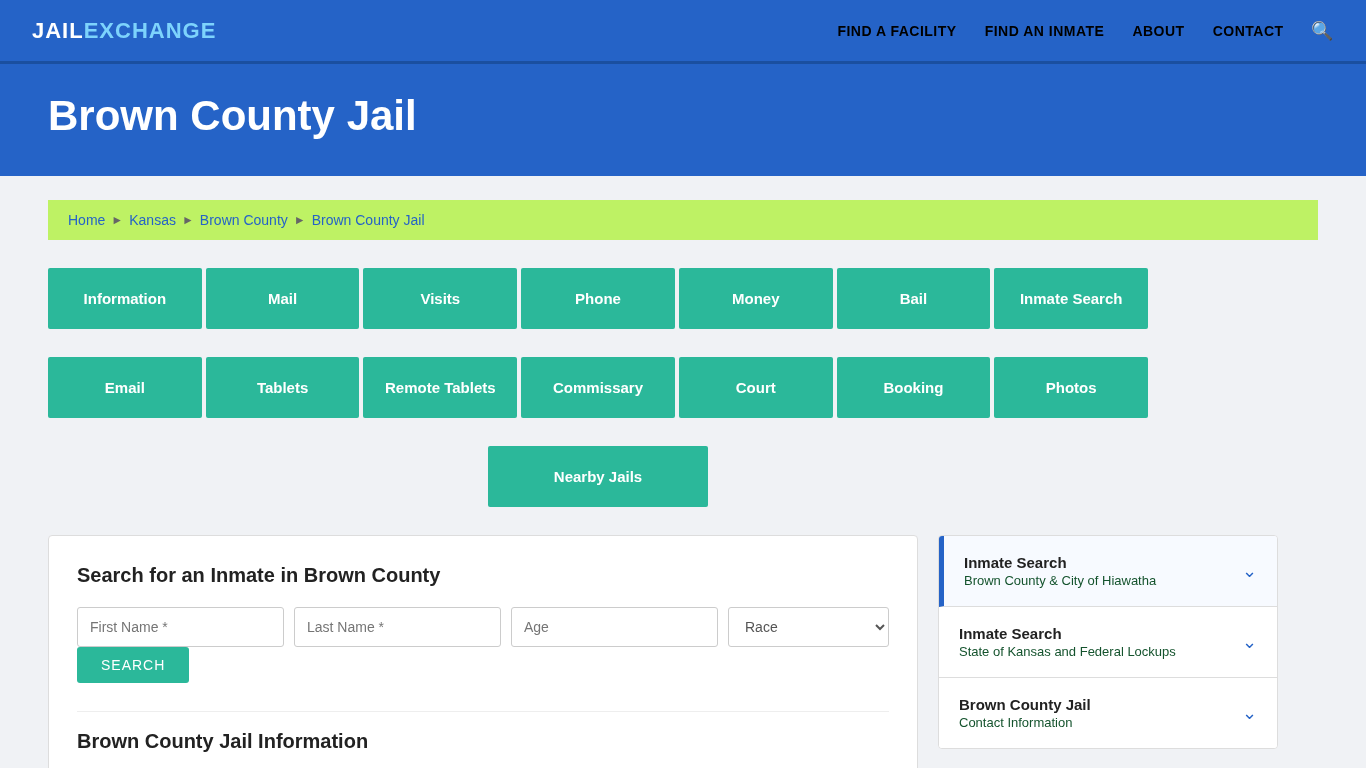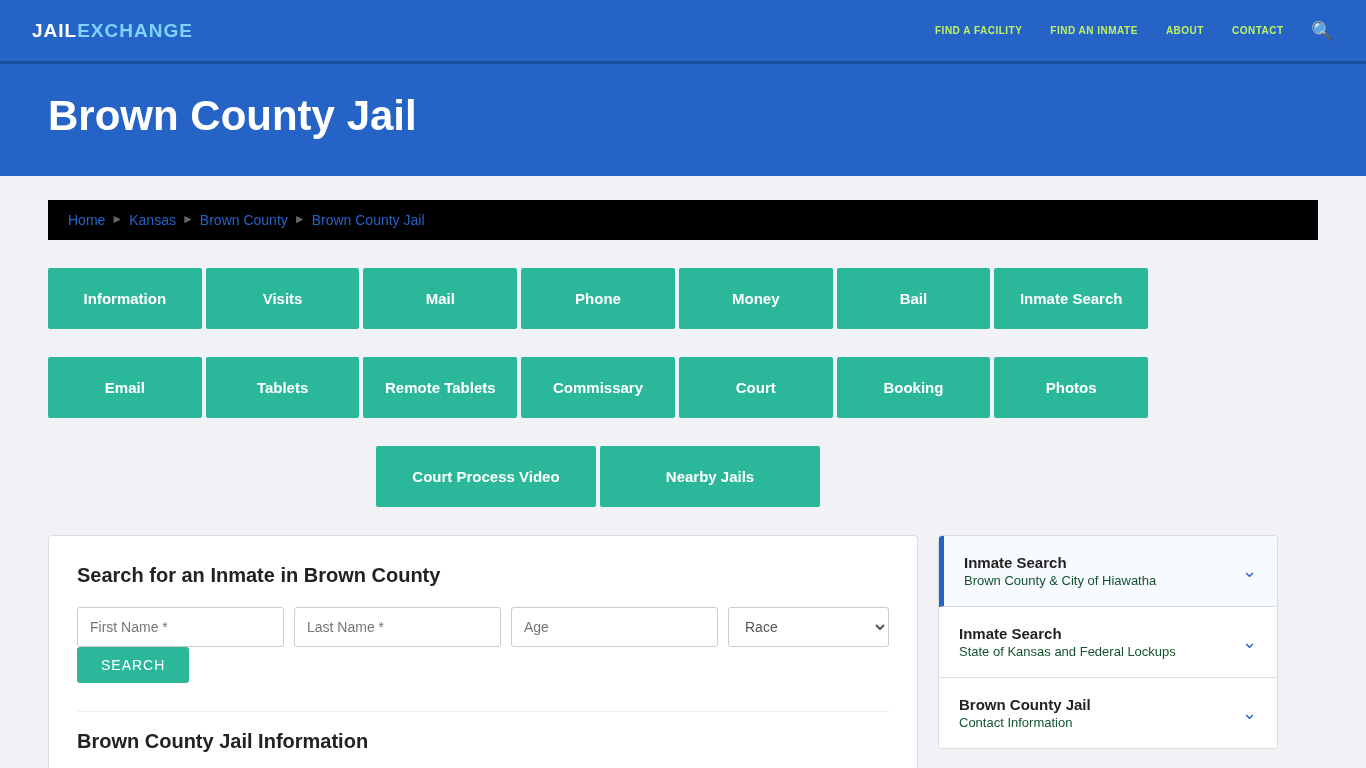--- a/index.html
+++ b/index.html
@@ -11,37 +11,37 @@
       display: flex;
       align-items: center;
       justify-content: space-between;
       padding: 0 32px;
       height: 64px;
       border-bottom: 3px solid #1a4fa0;
     }
     .navbar-logo {
       display: flex;
       align-items: flex-end;
-      font-size: 19px;
+      font-size: 22px;
       font-weight: 900;
       color: #fff;
       letter-spacing: 1px;
     }
     .navbar-logo .logo-exchange {
       color: #7dd3fc;
     }
     .navbar-links {
       display: flex;
       align-items: center;
       gap: 28px;
     }
     .navbar-links a {
-      color: #bef264;
+      color: #000000;
       text-decoration: none;
-      font-size: 10px;
+      font-size: 14px;
       font-weight: 700;
       letter-spacing: 0.5px;
     }
     .search-icon-btn {
       background: none;
       border: none;
       cursor: pointer;
       color: #fff;
       font-size: 18px;
     }
@@ -59,26 +59,26 @@
 
     
     .main-content {
       background: #f0f2f5;
       padding: 24px 48px;
     }
 
     
     .breadcrumb {
       display: flex;
-      align-items: flex-start;
+      align-items: center;
       gap: 6px;
       font-size: 14px;
       margin-bottom: 28px;
       color: #2563c7;
-      background: #000000;
+      background: #bef264;
       padding: 12px 20px;
       border-radius: 0;
     }
     .breadcrumb a {
       color: #2563c7;
       text-decoration: none;
     }
     .breadcrumb .sep {
       color: #666;
       font-size: 12px;
@@ -248,40 +248,39 @@
     <span class="sep">►</span>
     <a href="#">Kansas</a>
     <span class="sep">►</span>
     <a href="#">Brown County</a>
     <span class="sep">►</span>
     <span class="current">Brown County Jail</span>
   </div>
 
   <div class="grid-buttons">
     <button class="grid-btn">Information</button>
+    <button class="grid-btn">Mail</button>
     <button class="grid-btn">Visits</button>
-    <button class="grid-btn">Mail</button>
     <button class="grid-btn">Phone</button>
     <button class="grid-btn">Money</button>
     <button class="grid-btn">Bail</button>
     <button class="grid-btn">Inmate Search</button>
   </div>
 
   <div class="grid-buttons">
     <button class="grid-btn">Email</button>
     <button class="grid-btn">Tablets</button>
     <button class="grid-btn">Remote Tablets</button>
     <button class="grid-btn">Commissary</button>
     <button class="grid-btn">Court</button>
     <button class="grid-btn">Booking</button>
     <button class="grid-btn">Photos</button>
   </div>
 
   <div class="grid-buttons" style="justify-content: center; max-width: 1100px;">
-    <button class="grid-btn grid-btn-small">Court Process Video</button>
     <button class="grid-btn grid-btn-small">Nearby Jails</button>
   </div>
 
   <div class="lower-section">
 
     <div class="inmate-search-panel">
       <h2>Search for an Inmate in Brown County</h2>
       <div class="search-fields">
         <input type="text" placeholder="First Name *" style="">
         <input type="text" placeholder="Last Name *" style="">

